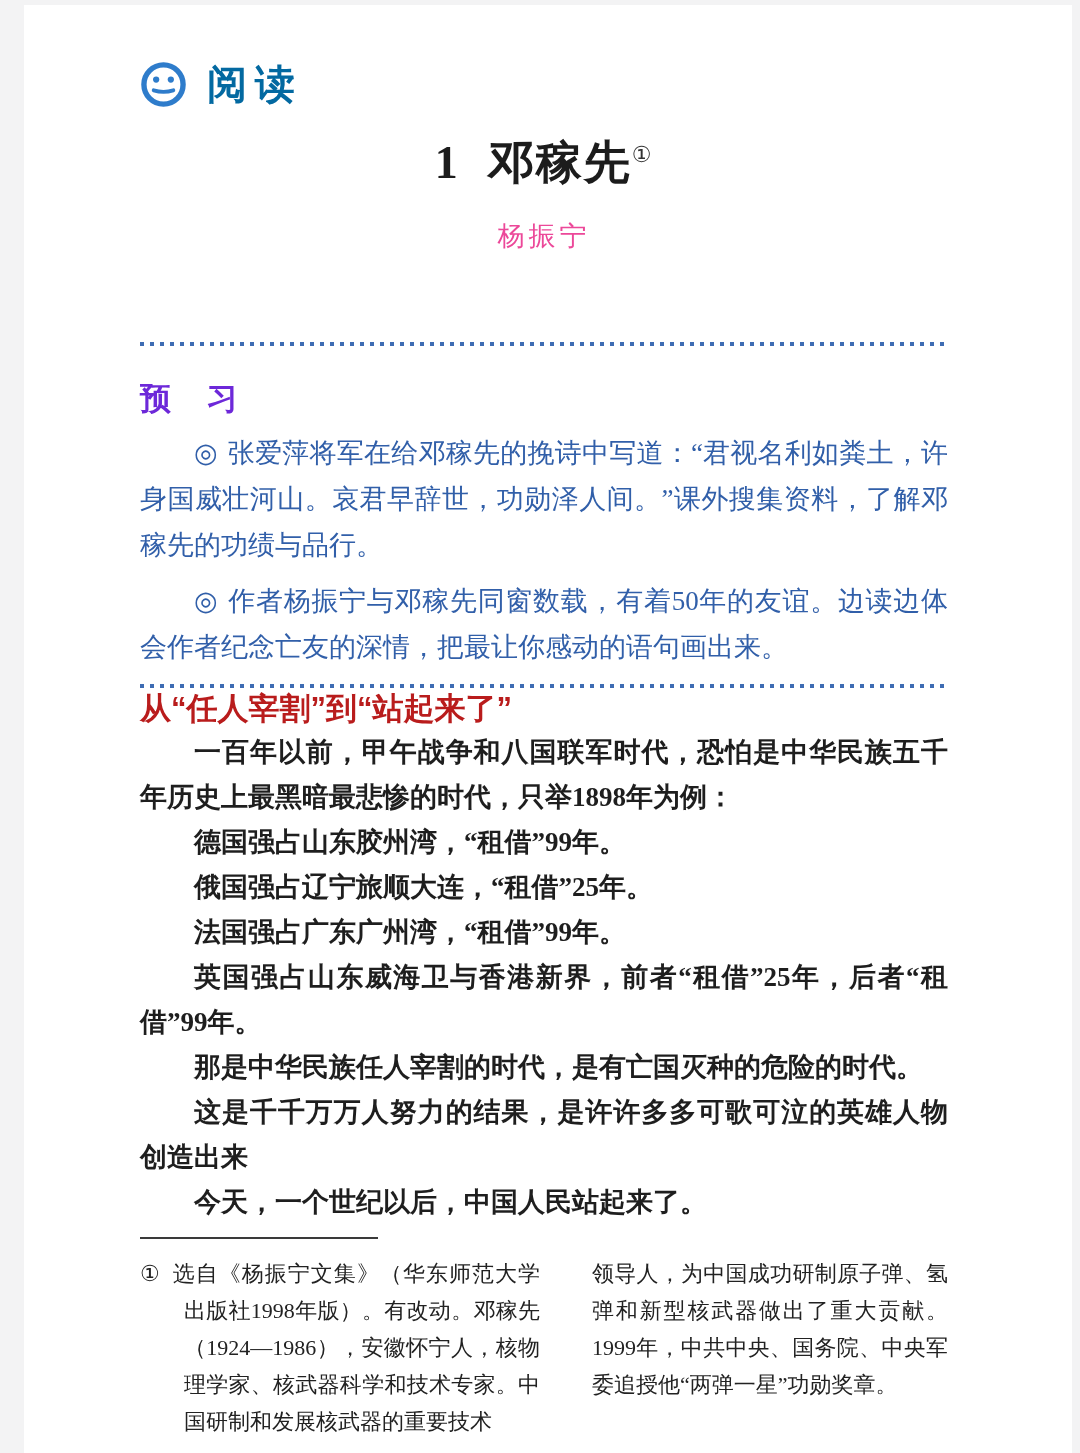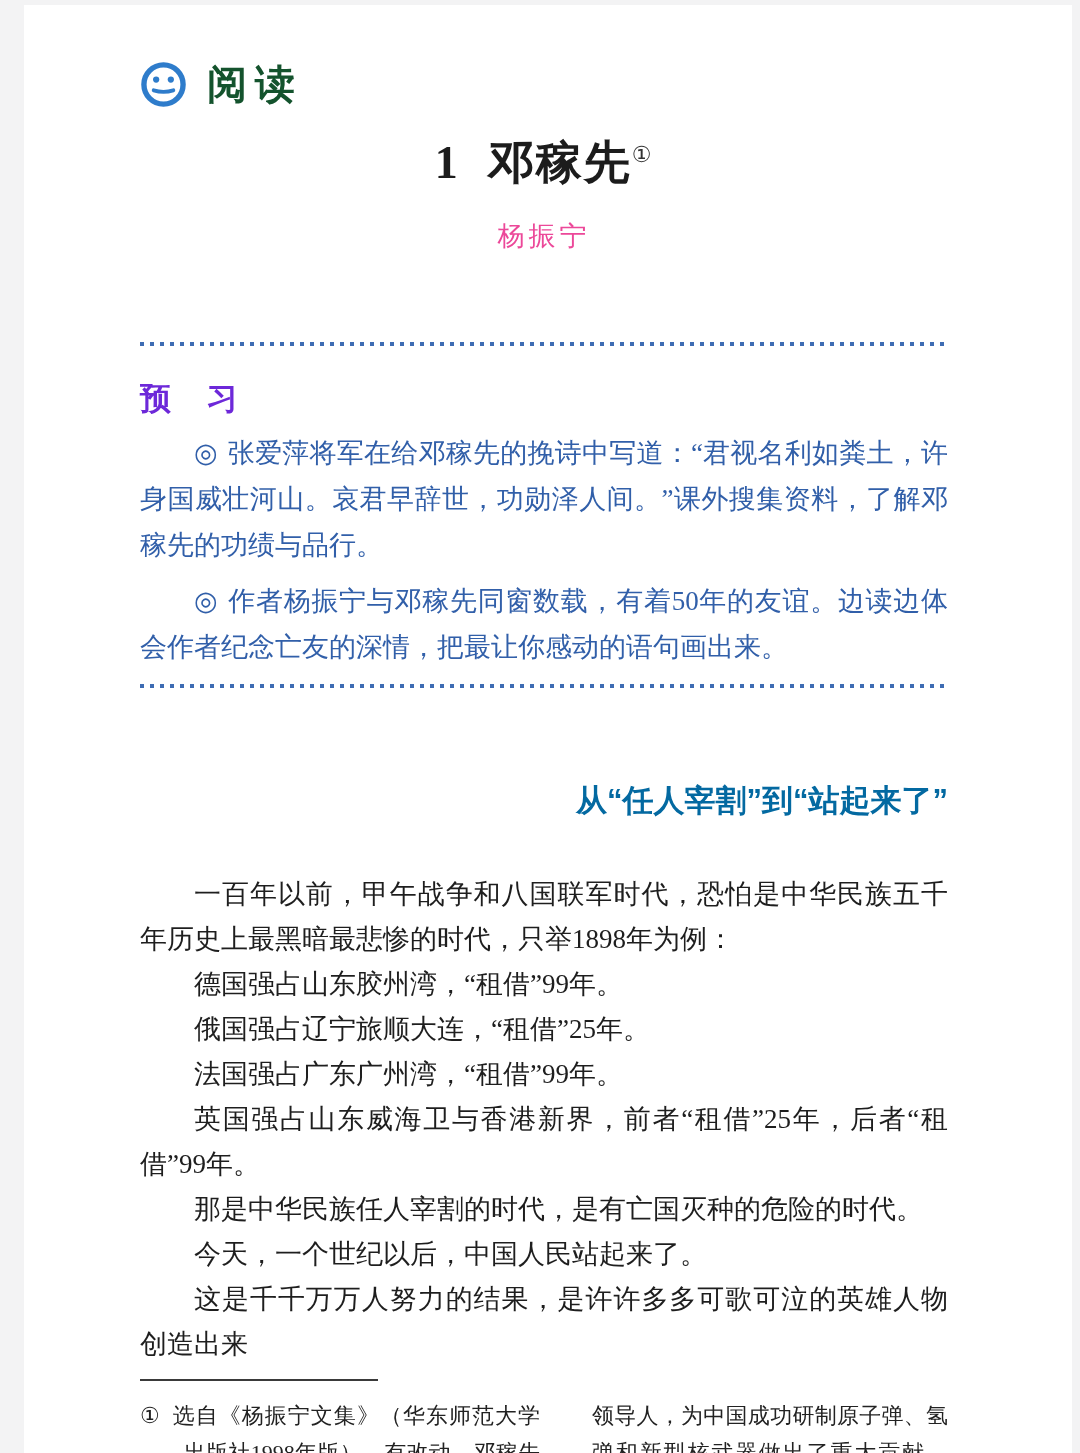--- a/index.html
+++ b/index.html
@@ -19,21 +19,21 @@
     padding:0 124px 0 116px;
   }
   
   .brand-row{
     margin-top:52px;
     display:flex;align-items:center;gap:20px;
   }
   .brand-icon{width:47px;height:47px;display:block;}
   .brand-label{
     font-size:40px;
-    color:#14532d;
+    color:#0369a1;
     letter-spacing:8px;
     font-weight:600;
   }
   
   .lesson-title{
     margin-top:20px;
     text-align:center;
     font-size:46px;
     font-weight:600;
     color:#1c1c1c;
@@ -74,29 +74,28 @@
     font-size:27px;
     line-height:46px;
     color:#315fa9;
     text-indent:2em;
     text-align:justify;
   }
   .preview-item:first-of-type{}
   .bullet{margin-right:10px;}
   
   .section-heading{
-    margin-top:92px;
-    text-align:right;
+    text-align:left;
     font-size:31px;
     font-weight:700;
     font-family:"Liberation Sans","DejaVu Sans",sans-serif;
-    color:#0369a1;
+    color:#b91c1c;
   }
   
-  .body-text{margin-top:50px;}
+  .body-text{font-weight:bold;}
   .body-text p{
     margin:0;
     font-size:27px;
     line-height:45px;
     text-indent:2em;
     color:#1e1e1e;
     text-align:justify;
   }
   
   .footnote{margin-top:12px;}
@@ -152,22 +151,22 @@
 
   <div class="section-heading">从“任人宰割”到“站起来了”</div>
 
   <div class="body-text">
     <p>一百年以前，甲午战争和八国联军时代，恐怕是中华民族五千年历史上最黑暗最悲惨的时代，只举1898年为例：</p>
     <p>德国强占山东胶州湾，“租借”99年。</p>
     <p>俄国强占辽宁旅顺大连，“租借”25年。</p>
     <p>法国强占广东广州湾，“租借”99年。</p>
     <p>英国强占山东威海卫与香港新界，前者“租借”25年，后者“租借”99年。</p>
     <p>那是中华民族任人宰割的时代，是有亡国灭种的危险的时代。</p>
+    <p>这是千千万万人努力的结果，是许许多多可歌可泣的英雄人物创造出来</p>
     <p>今天，一个世纪以后，中国人民站起来了。</p>
-    <p>这是千千万万人努力的结果，是许许多多可歌可泣的英雄人物创造出来</p>
   </div>
 
   <div class="footnote">
     <div class="footnote-rule"></div>
     <div class="footnote-cols">
       <div class="fn-col left"><span class="fn-marker">①</span><span>选自《杨振宁文集》（华东师范大学出版社1998年版）。有改动。邓稼先（1924—1986），安徽怀宁人，核物理学家、核武器科学和技术专家。中国研制和发展核武器的重要技术</span></div>
       <div class="fn-col right">领导人，为中国成功研制原子弹、氢弹和新型核武器做出了重大贡献。1999年，中共中央、国务院、中央军委追授他“两弹一星”功勋奖章。</div>
     </div>
   </div>
 

